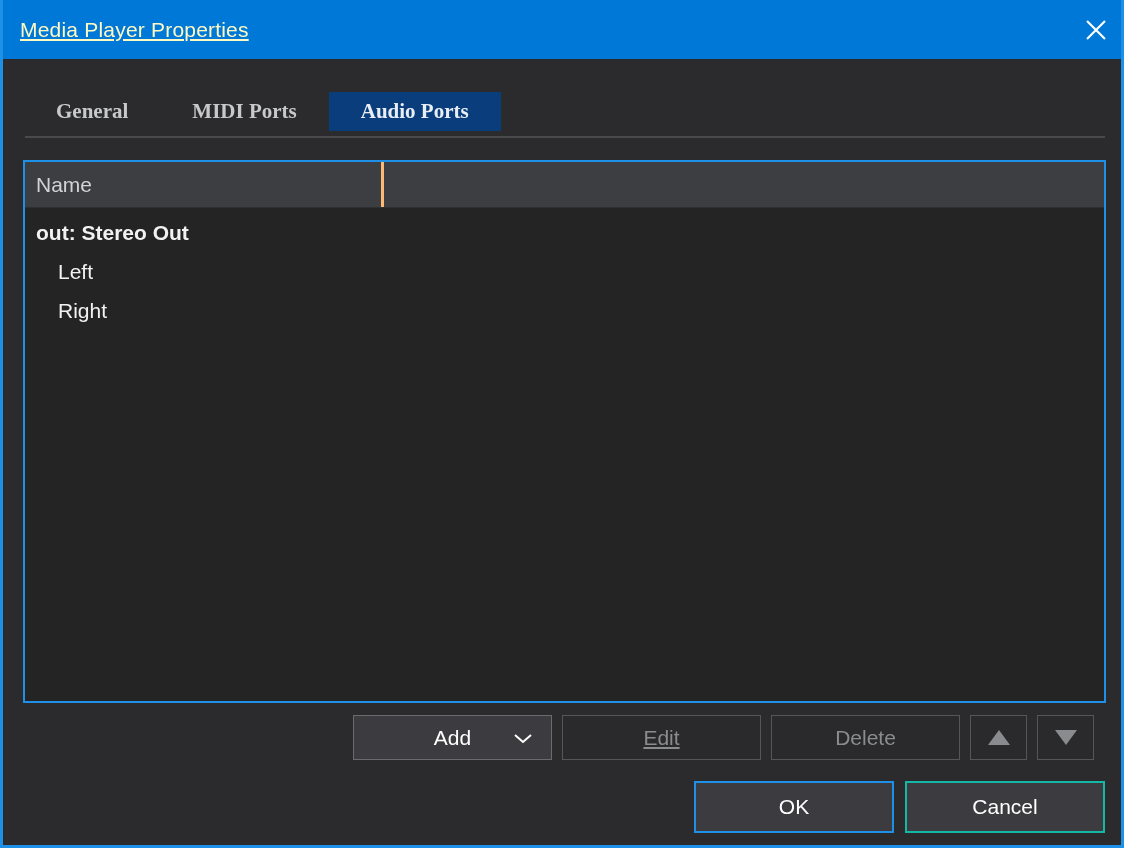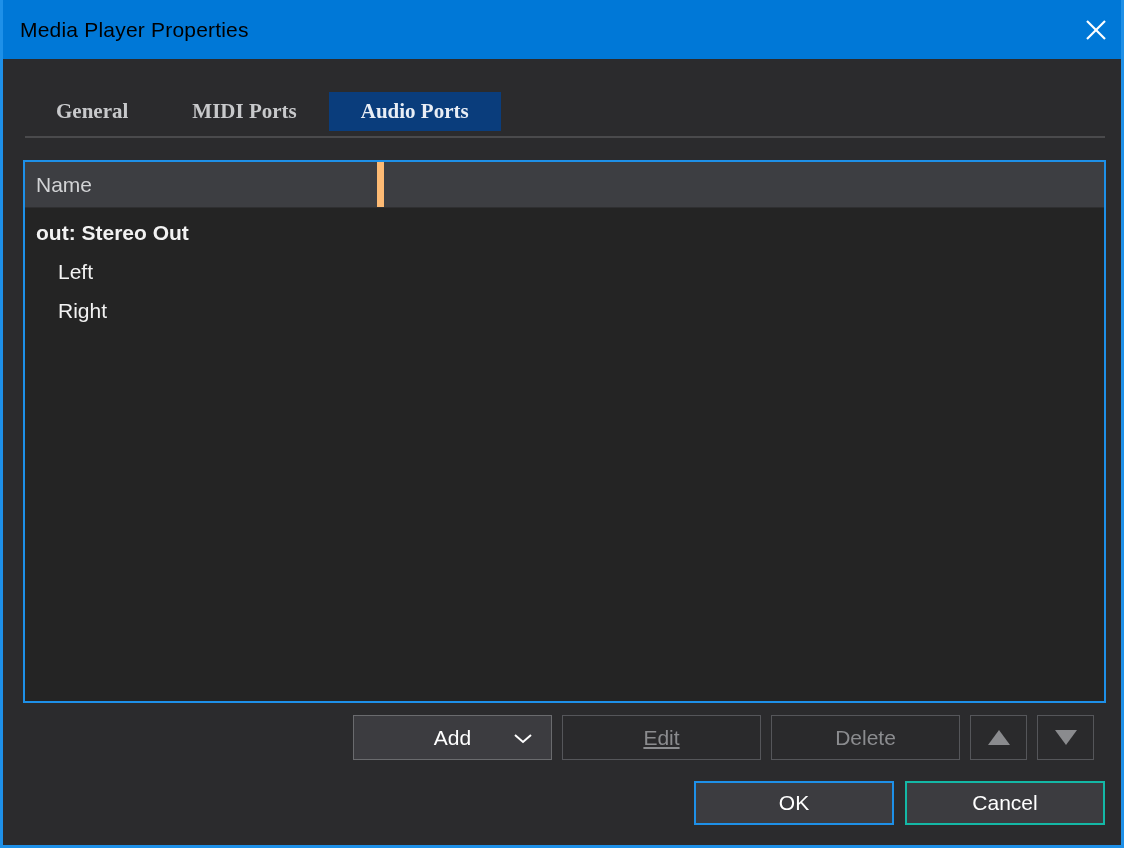--- a/index.html
+++ b/index.html
@@ -26,24 +26,25 @@
     position: absolute;
     left: 0; top: 0;
     width: 1124px;
     height: 59px;
     background: #0078d7;
     display: flex;
     align-items: center;
   }
   #title-text {
     margin-left: 17px;
-    color: #000000;
+    color: #fef9c3;
     font-size: 21px;
     letter-spacing: 0.2px;
     user-select: none;
+    text-decoration: underline;
   }
   #close-button {
     position: absolute;
     right: 0; top: 0;
     width: 62px; height: 59px;
     display: flex;
     align-items: center;
     justify-content: center;
     cursor: pointer;
   }
@@ -109,21 +110,21 @@
   }
   .th {
     display: flex;
     align-items: center;
     font-size: 21px;
     color: #d2d3d5;
     padding-left: 11px;
     box-sizing: border-box;
     user-select: none;
   }
-  #th-name   { width: 359px; border-right: 7px solid #fdba74; text-align: right; }
+  #th-name   { width: 359px; border-right: 3px solid #fdba74; text-align: right; }
   #th-assign { width: 640px; border-right: 1px solid #58595c; }
   #th-extra  { flex: 1 1 auto; }
 
   #table-body {
     flex: 1 1 auto;
     background: #242424;
     padding-top: 5px;
     overflow: hidden;
   }
   .tree-row {
@@ -202,21 +203,21 @@
   
   #dialog-buttons {
     position: absolute;
     left: 691px; top: 781px;
     display: flex;
     gap: 11px;
   }
   .dlgbtn {
     box-sizing: border-box;
     width: 200px;
-    height: 44px;
+    height: 52px;
     display: flex;
     align-items: center;
     justify-content: center;
     font-size: 21px;
     background: #3c3c40;
     color: #ffffff;
     border: 2px solid #14b8a6;
     cursor: pointer;
     user-select: none;
   }

